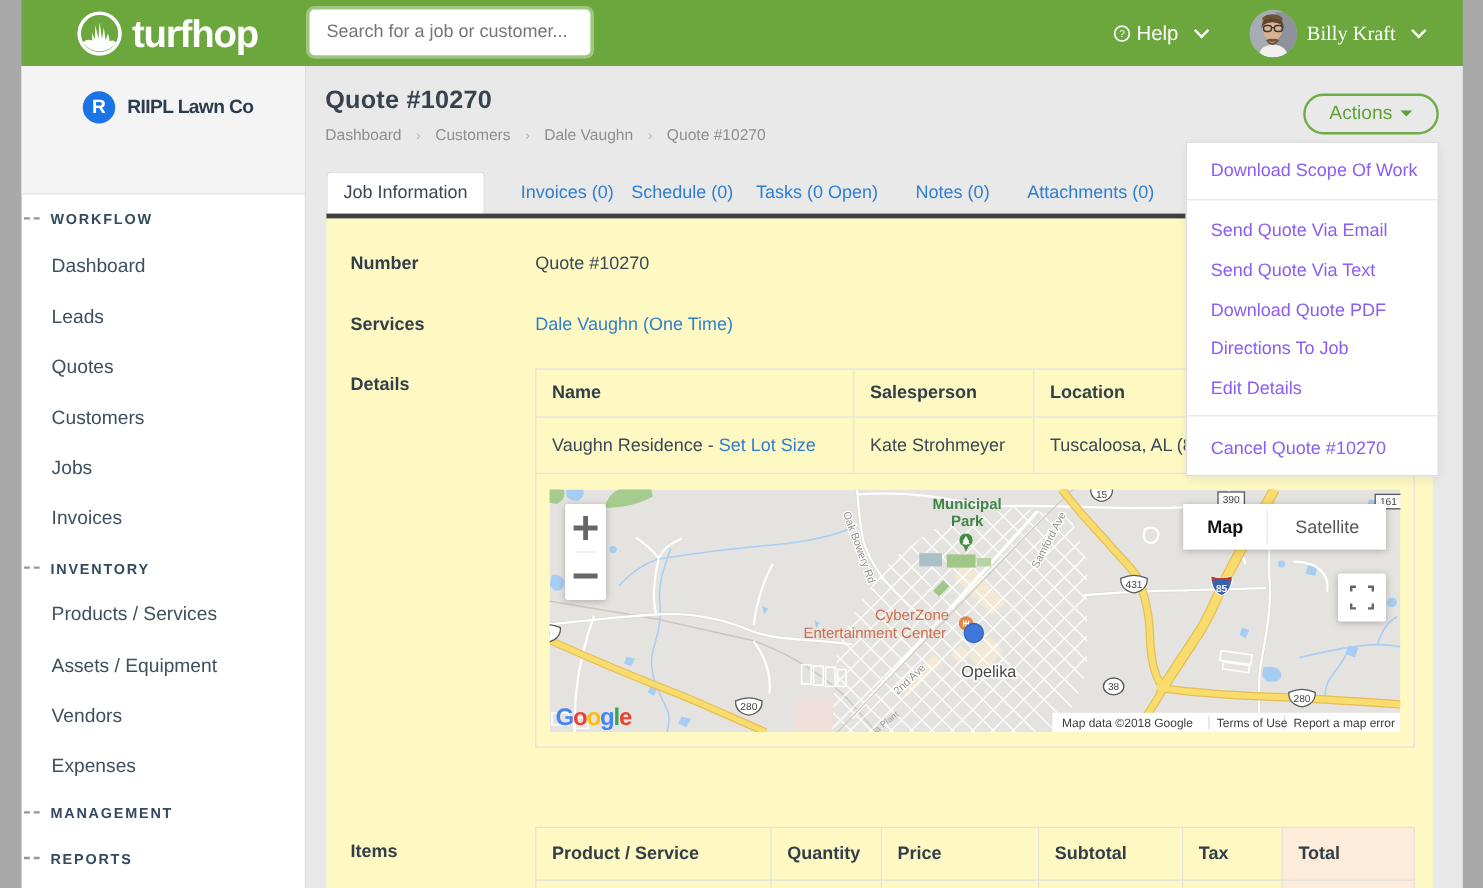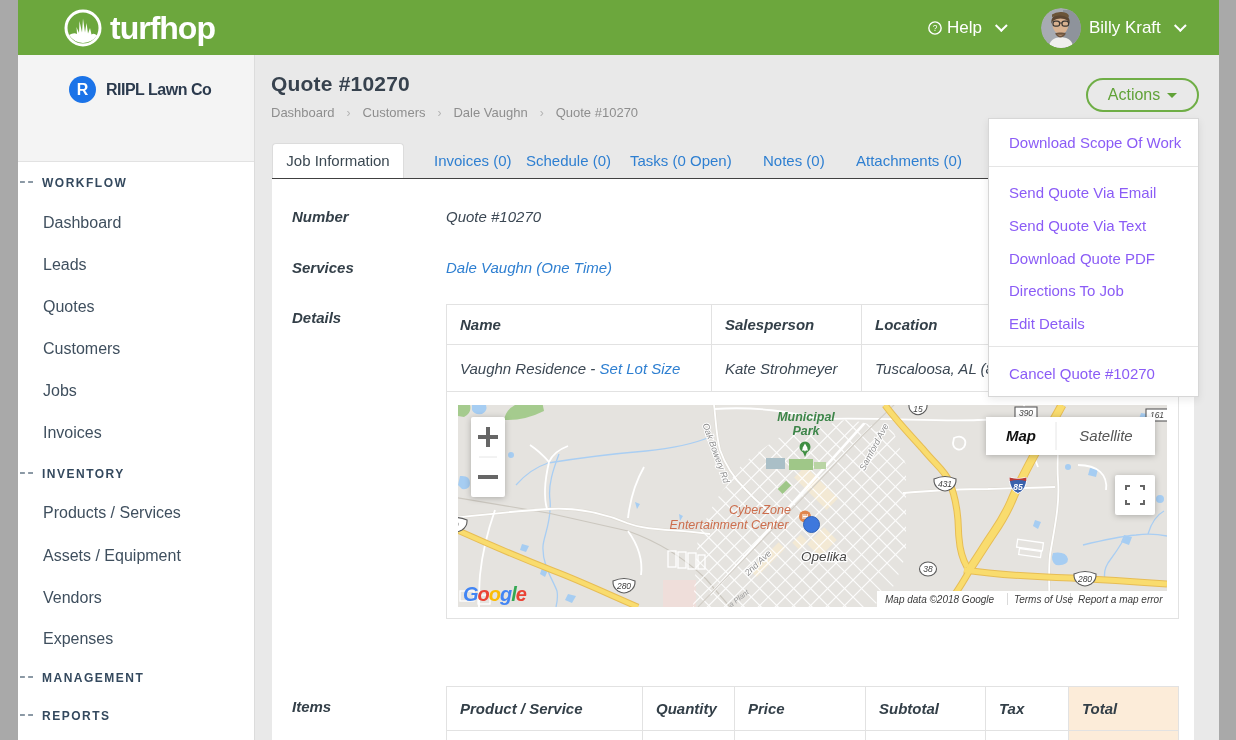--- a/index.html
+++ b/index.html
@@ -6,21 +6,21 @@
 html,body { width:1236px; height:740px; overflow:hidden; }
 body { background:#a9a9a9; font-family:"Liberation Sans", sans-serif; position:relative; }
 .abs { position:absolute; }
 
 
 #navbar { left:18px; top:0; width:1201px; height:55px; background:#6ca73d; }
 #logo { left:47px; top:7px; }
 #logotext { left:92px; top:10px; color:#fff; font-size:32px; font-weight:bold; letter-spacing:-1px; }
 #search { left:240px; top:8px; width:234px; height:38px; background:#fff; border-radius:4px; box-shadow:0 0 0 3px rgba(255,255,255,0.35); color:#757575; font-size:15px; line-height:38px; padding-left:14px; }
 #help { left:910px; top:0; height:55px; line-height:55px; color:#fff; font-size:17px; }
-#bkraft { left:1071px; top:0; height:55px; line-height:55px; color:#fff; font-size:17px; }
+#bkraft { left:1071px; top:0; height:55px; line-height:55px; color:#fff; font-size:17px;font-family:Liberation Serif, serif; }
 .chev { display:inline-block; width:9px; height:9px; border-right:2px solid #fff; border-bottom:2px solid #fff; transform:rotate(45deg) translateY(-4px); margin-left:12px; }
 #avatar { left:1023px; top:8px; width:40px; height:40px; border-radius:50%; overflow:hidden; }
 
 
 #sidebar { left:18px; top:55px; width:237px; height:685px; background:#fff; border-right:1px solid #dcdcdc; }
 #sidetop { left:0; top:0; width:236px; height:107px; background:#f4f4f4; border-bottom:1px solid #e2e2e2; }
 #rlogo { left:51px; top:21px; width:27px; height:27px; border-radius:50%; background:#1b73e8; color:#fff; font-weight:bold; font-size:16px; text-align:center; line-height:27px; }
 #coname { left:88px; top:26px; font-size:16px; font-weight:bold; color:#2c3b4e; letter-spacing:-0.5px; }
 #locpill { left:20px; top:58px; width:189px; height:29px; background:#ececec; border:1px solid #e0e0e0; border-radius:15px; font-size:13px; color:#454545; text-align:center; line-height:27px; }
 .pillchev { display:inline-block; width:7px; height:7px; border-right:1.5px solid #555; border-bottom:1.5px solid #555; transform:rotate(45deg) translateY(-3px); margin-left:8px; }
@@ -34,21 +34,21 @@
 #crumbs { left:16px; top:50px; font-size:13px; color:#8e8e8e; }
 #crumbs .sep { color:#b5b5b5; padding:0 12px; font-size:12px; }
 #actions { left:831px; top:23px; width:113px; height:34px; border:2px solid #6fae46; border-radius:17px; color:#61a238; font-size:16px; text-align:center; line-height:30px; background:#e9e9e9; }
 .caret { display:inline-block; width:0; height:0; border-left:5px solid transparent; border-right:5px solid transparent; border-top:5px solid #61a238; margin-left:7px; vertical-align:middle; }
 
 
 #tabactive { left:17px; top:88px; width:132px; height:36px; background:#fff; border:1px solid #dcdcdc; border-bottom:none; border-radius:4px 4px 0 0; font-size:15px; color:#3b4852; text-align:center; line-height:34px; }
 .tab { top:88px; height:35px; font-size:15px; color:#2e7fd1; line-height:35px; }
 
 
-#card { left:17px; top:123px; width:922px; height:562px; background:#ffffff; border-top:1px solid #404040;font-style:italic; }
+#card { left:17px; top:123px; width:922px; height:562px; background:#fef9c3; border-top:4px solid #404040; }
 .lbl { left:20px; font-size:15px; font-weight:bold; color:#333f48; }
 .val { left:174px; font-size:15px; color:#3c4854; }
 a.blue { color:#2e7fd1; text-decoration:none; }
 
 
 table { border-collapse:collapse; }
 #dtable { left:174px; top:125px; width:733px; table-layout:fixed; }
 #dtable td, #itable td { border:1px solid #e2e2e2; font-size:15px; color:#3c4854; padding:5px 13px; }
 #dtable tr.hd td, #itable tr.hd td { font-weight:bold; color:#333f48; }
 #dtable tr.hd td { height:40px; }
@@ -70,20 +70,21 @@
 </style>
 </head>
 <body>
 
 <div class="abs" id="navbar">
   <svg class="abs" id="logo" width="38" height="38" viewBox="0 0 38 38" style="left:46px;top:9px;">
     <circle cx="19" cy="19" r="17" fill="none" stroke="#fff" stroke-width="3"></circle>
     <path d="M5,26 Q10,23 13,25 L12.5,18 L15,24 L15.5,12 L18,23.5 L19,9.5 L21,23.5 L22.5,14 L24,24.5 L26,19 L27.5,25.5 Q30,23.5 33,26.5 Q28,33.5 19,34 Q10,33.5 5,26 Z" fill="#fff"></path>
   </svg>
   <div class="abs" id="logotext">turfhop</div>
+  <div class="abs" id="search">Search for a job or customer...</div>
   <div class="abs" id="help"><svg width="14" height="14" viewBox="0 0 20 20" style="vertical-align:-2px;margin-right:5px;">
         <circle cx="10" cy="10" r="8.8" fill="none" stroke="#fff" stroke-width="2"></circle>
         <text x="10" y="14.5" text-anchor="middle" fill="#fff" font-size="12" font-family="Liberation Sans">?</text>
       </svg>Help<span class="chev"></span></div>
   <svg class="abs" id="avatar" width="40" height="40" viewBox="0 0 40 40">
     <defs>
         <clipPath id="avc">
           <circle cx="20" cy="20" r="20"></circle>
         </clipPath>
       </defs>

